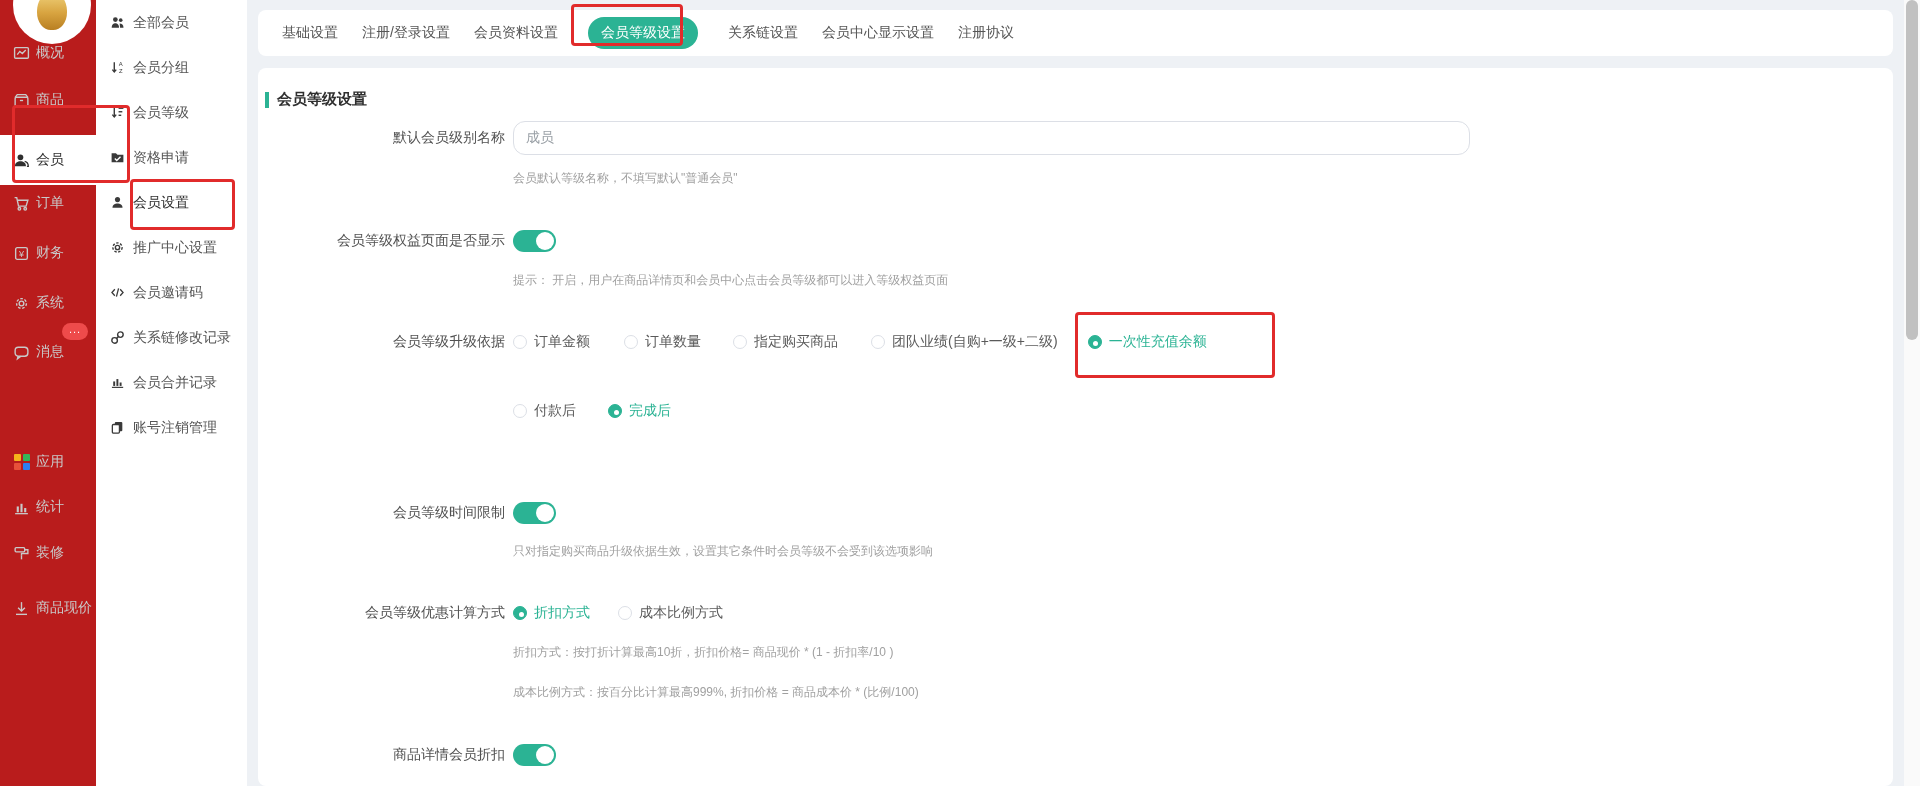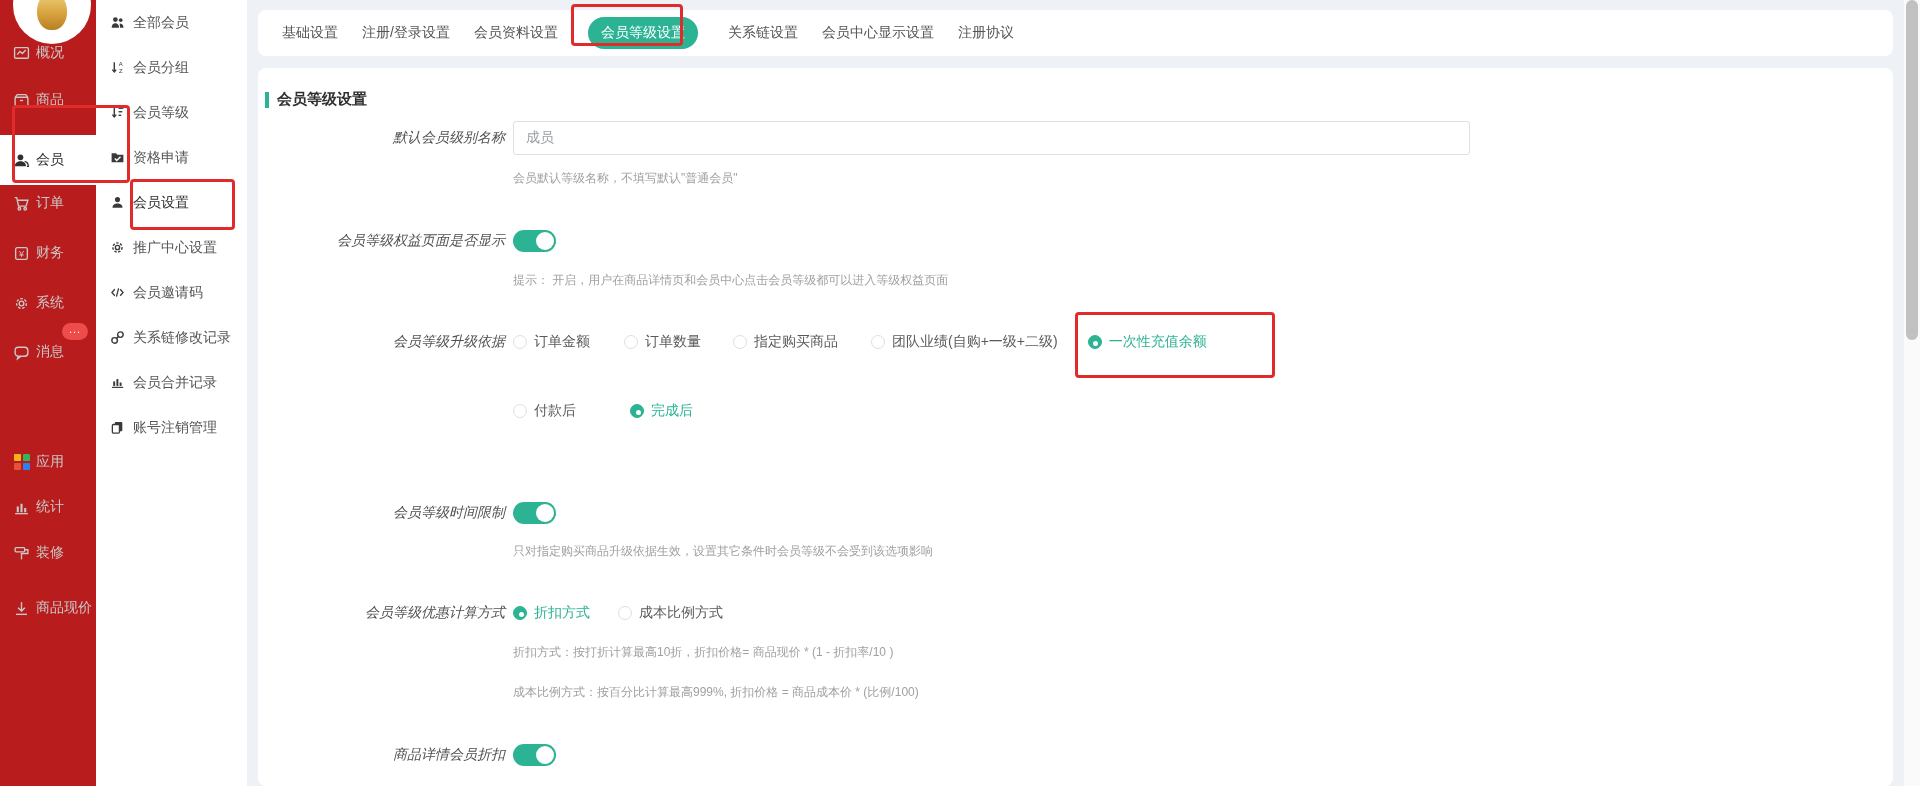--- a/index.html
+++ b/index.html
@@ -33,24 +33,24 @@
              display:flex; align-items:center; padding-left:24px; z-index:1;}
   .tab { color:#555; margin-right:24px; padding:7px 0; cursor:pointer; white-space:nowrap; }
   .tab.active { background:#2bb394; color:#fff; border-radius:999px; padding:7px 13px; margin-left:6px; margin-right:30px;}
   .card { position:absolute; left:258px; top:68px; width:1635px; height:718px; background:#fff; border-radius:8px; z-index:1;}
   
   .sec-head { position:absolute; left:7px; top:22px; display:flex; align-items:center; }
   .sec-bar { width:4px; height:16px; background:#2bb394; margin-right:8px; }
   .sec-title { font-weight:bold; font-size:15px; color:#2f2f2f; }
   
   .row { position:absolute; left:0; right:20px; display:flex; align-items:center; height:34px; }
-  .rlabel { width:247px; text-align:right; color:#515151; padding-right:0; flex:0 0 auto;font-style:italic; }
+  .rlabel { width:247px; text-align:right; color:#515151; padding-right:0; flex:0 0 auto; }
   .ctrl { margin-left:8px; display:flex; align-items:center; }
   .help { position:absolute; left:255px; color:#a0a0a0; font-size:12px; white-space:nowrap; }
-  .input { width:957px; height:34px; border:1px solid #dcdfe6; border-radius:3px; padding:0 12px;
+  .input { width:957px; height:34px; border:1px solid #dcdfe6; border-radius:12px; padding:0 12px;
            font-size:14px; color:#9aa0a6; background:#fff; font-family:inherit; }
   .toggle { width:43px; height:22px; border-radius:11px; background:#2bb394; position:relative; cursor:pointer; flex:0 0 auto;}
   .toggle .knob { position:absolute; right:2px; top:2px; width:18px; height:18px; border-radius:50%; background:#fff; }
   .radio-opt { display:flex; align-items:center; cursor:pointer; color:#5a5a5a; white-space:nowrap; }
   .rdot { width:14px; height:14px; border-radius:50%; border:1px solid #dcdfe6; background:#fff; margin-right:7px; flex:0 0 auto; position:relative;}
   .radio-opt.sel { color:#2bb394; }
   .radio-opt.sel .rdot { border-color:#2bb394; background:#2bb394; }
   .radio-opt.sel .rdot::after { content:""; position:absolute; left:4.5px; top:4.5px; width:5px; height:5px; border-radius:50%; background:#fff; }
   
   .redbox { position:absolute; border:3px solid #e12b2b; border-radius:4px; z-index:5; pointer-events:none; }
@@ -349,21 +349,21 @@
       <span class="radio-opt sel">
         <span class="rdot"></span>
         <span>一次性充值余额</span>
         </span>
     </div>
   </div>
 
   <div class="row" style="top:326px">
     <div class="rlabel"></div>
     <div class="ctrl">
-      <span class="radio-opt" style="margin-right:54px">
+      <span class="radio-opt" style="margin-right:32px">
         <span class="rdot"></span>
         <span>付款后</span>
         </span>
       <span class="radio-opt sel">
         <span class="rdot"></span>
         <span>完成后</span>
         </span>
     </div>
   </div>
 

